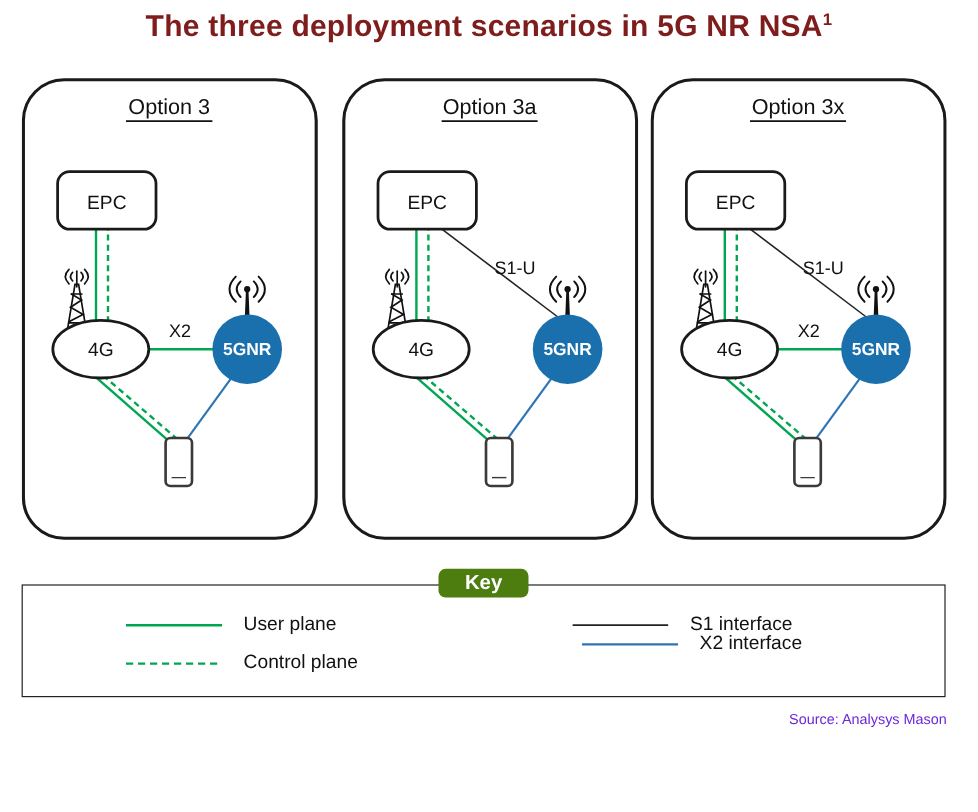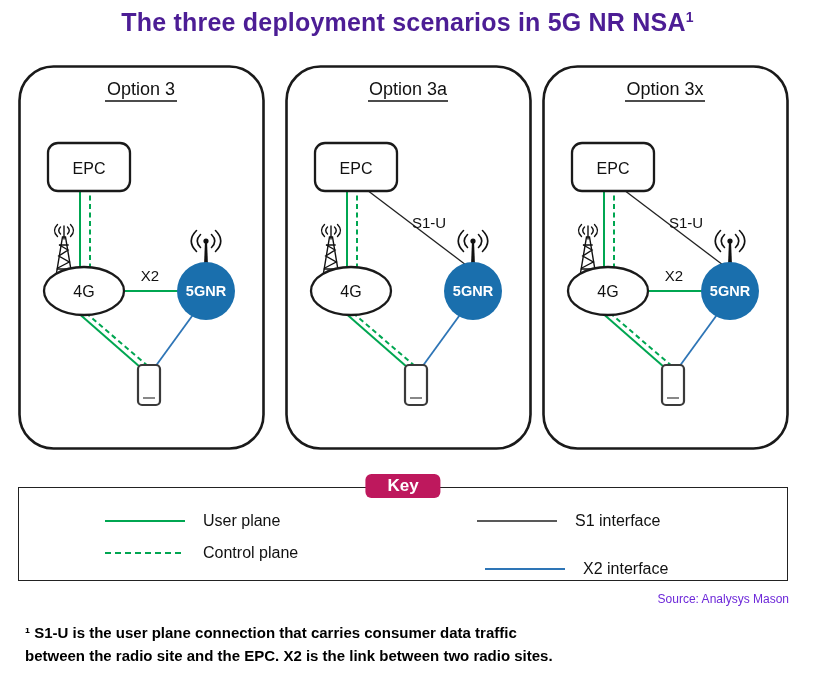--- a/index.html
+++ b/index.html
@@ -1,19 +1,19 @@
 <!DOCTYPE html>
 <html><head>
 <meta charset="utf-8">
 <style>
   html,body{margin:0;padding:0;background:#fff;}
   .page{position:relative;width:815px;height:677px;background:#fff;
         font-family:"Liberation Sans","DejaVu Sans",sans-serif;overflow:hidden;}
   .title{position:absolute;top:8px;left:0;width:100%;text-align:center;
-         font-size:25px;font-weight:bold;color:#4c1d95;letter-spacing:0.2px;}
+         font-size:25px;font-weight:bold;color:#7f1d1d;letter-spacing:0.2px;}
   .title sup{font-size:14px;vertical-align:super;}
   svg{font-family:"Liberation Sans","DejaVu Sans",sans-serif;}
   .panel{position:absolute;top:65px;}
   .panel-1{left:18px;} .panel-2{left:285px;} .panel-3{left:542px;}
   .panel-border{fill:#fff;stroke:#1a1a1a;stroke-width:2.6;}
   .option-label{font-size:18px;text-anchor:middle;fill:#111;}
   .underline{stroke:#111;stroke-width:1.4;}
   .node-box{fill:#fff;stroke:#1a1a1a;stroke-width:2.3;}
   .node-label{font-size:16px;text-anchor:middle;fill:#111;}
   .nr-label{font-size:14.5px;font-weight:bold;text-anchor:middle;fill:#fff;}
@@ -22,25 +22,25 @@
   .lw2{stroke-width:2;fill:none;}
   .lw18{stroke-width:1.8;fill:none;}
   .lw1{stroke-width:1.3;fill:none;}
   .dash{stroke-dasharray:5 3.5;}
   .phone{fill:#fff;stroke:#3a3a3a;stroke-width:2.2;}
   .phone-line{stroke:#3a3a3a;stroke-width:1.2;}
   .icon{stroke:#111;fill:none;stroke-width:1.4;stroke-linecap:round;}
   .key-box{position:absolute;left:18px;top:487px;width:770px;height:94px;
            border:1.6px solid #222;box-sizing:border-box;}
   .key-label{position:absolute;top:-14px;left:50%;transform:translateX(-50%);
-             background:#be185d;color:#fff;font-weight:bold;font-size:17px;
+             background:#4d7c0f;color:#fff;font-weight:bold;font-size:17px;
              padding:2px 22px;border-radius:6px;}
   .legend-item{position:absolute;display:flex;align-items:center;gap:18px;height:22px;}
   .li-1{left:86px;top:22px;} .li-2{left:86px;top:54px;}
-  .li-3{left:458px;top:22px;} .li-4{left:466px;top:70px;}
+  .li-3{left:458px;top:22px;} .li-4{left:466px;top:38px;}
   .legend-label{font-size:16px;color:#111;}
   .source{position:absolute;top:592px;right:26px;font-size:12px;color:#6d28d9;}
   .footnote{position:absolute;left:25px;top:622px;font-size:15px;font-weight:bold;
             color:#000;white-space:pre-line;line-height:1.5;}
 </style>
 </head>
 <body>
 
 <div class="page">
 
@@ -183,16 +183,14 @@
     <div class="legend-item li-4">
       <svg width="80" height="8">
         <line x1="0" y1="4" x2="80" y2="4" stroke-width="2" stroke="#2e75b6"></line>
       </svg>
       <span class="legend-label">X2 interface</span>
     </div>
   </div>
 
   <div class="source">Source: Analysys Mason</div>
 
-  <div class="footnote">¹ S1-U is the user plane connection that carries consumer data traffic
-between the radio site and the EPC. X2 is the link between two radio sites.</div>
 
 </div>
 
 </body></html>

